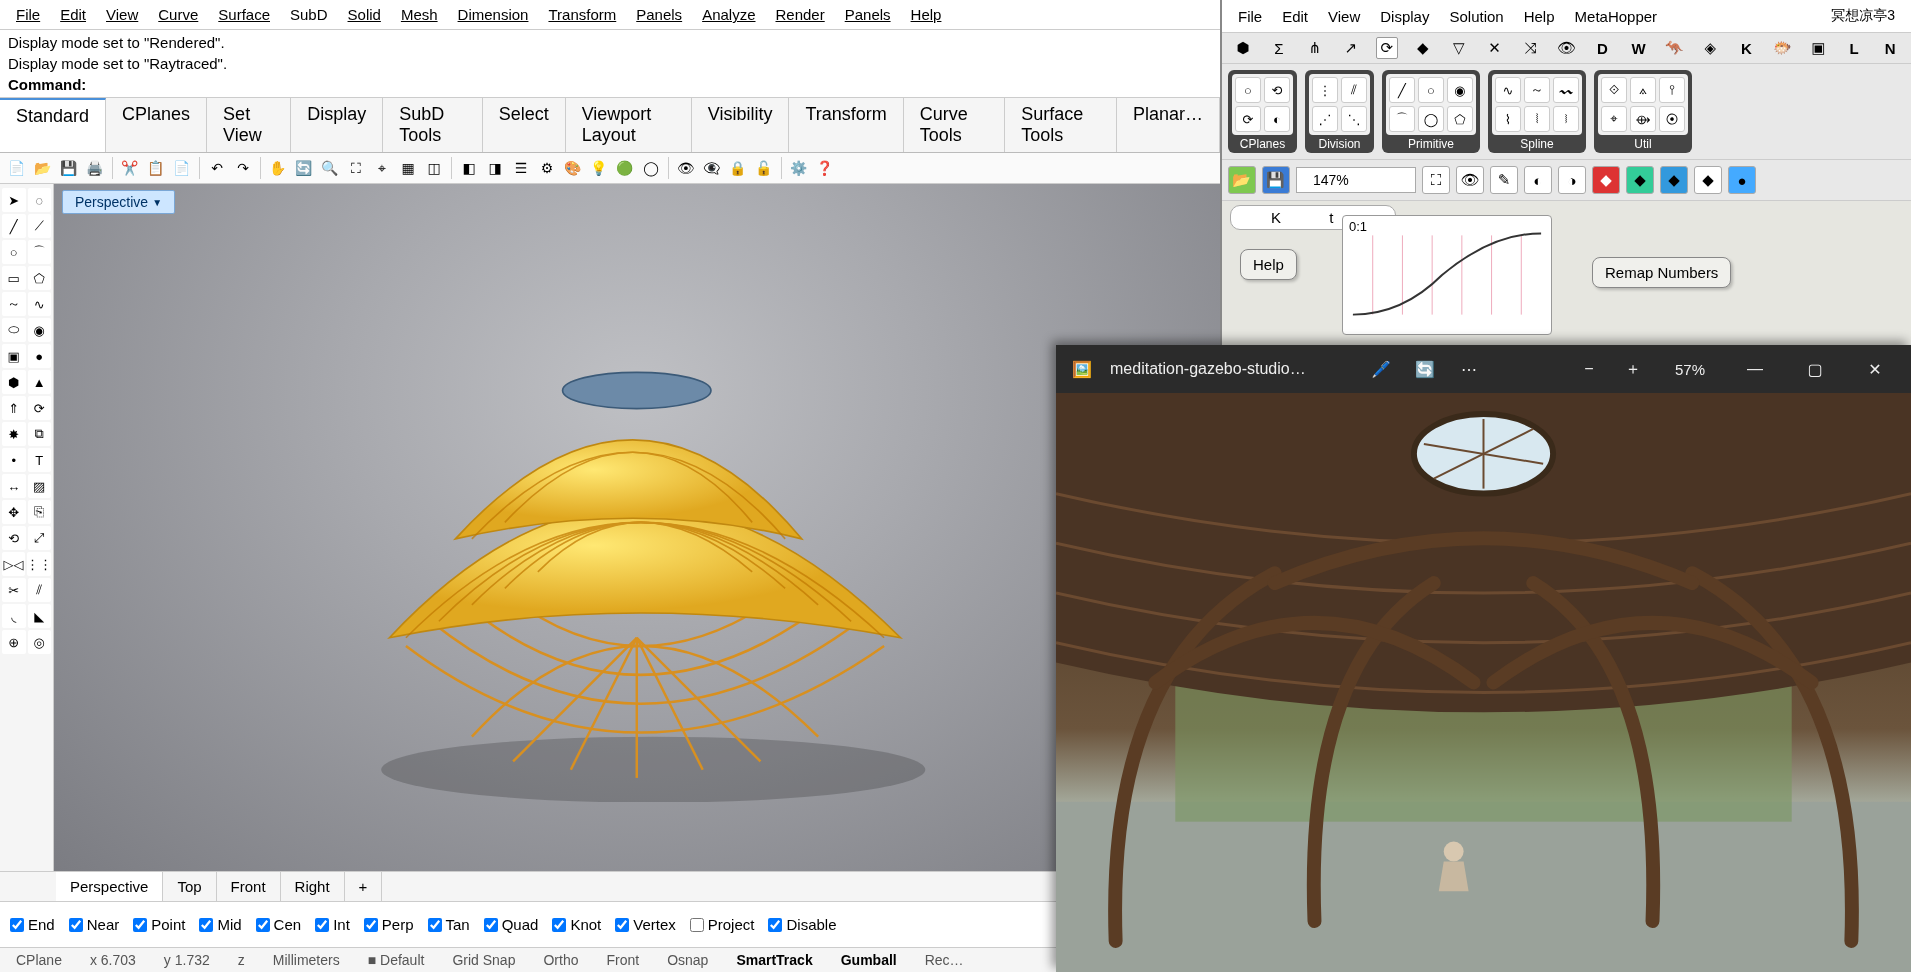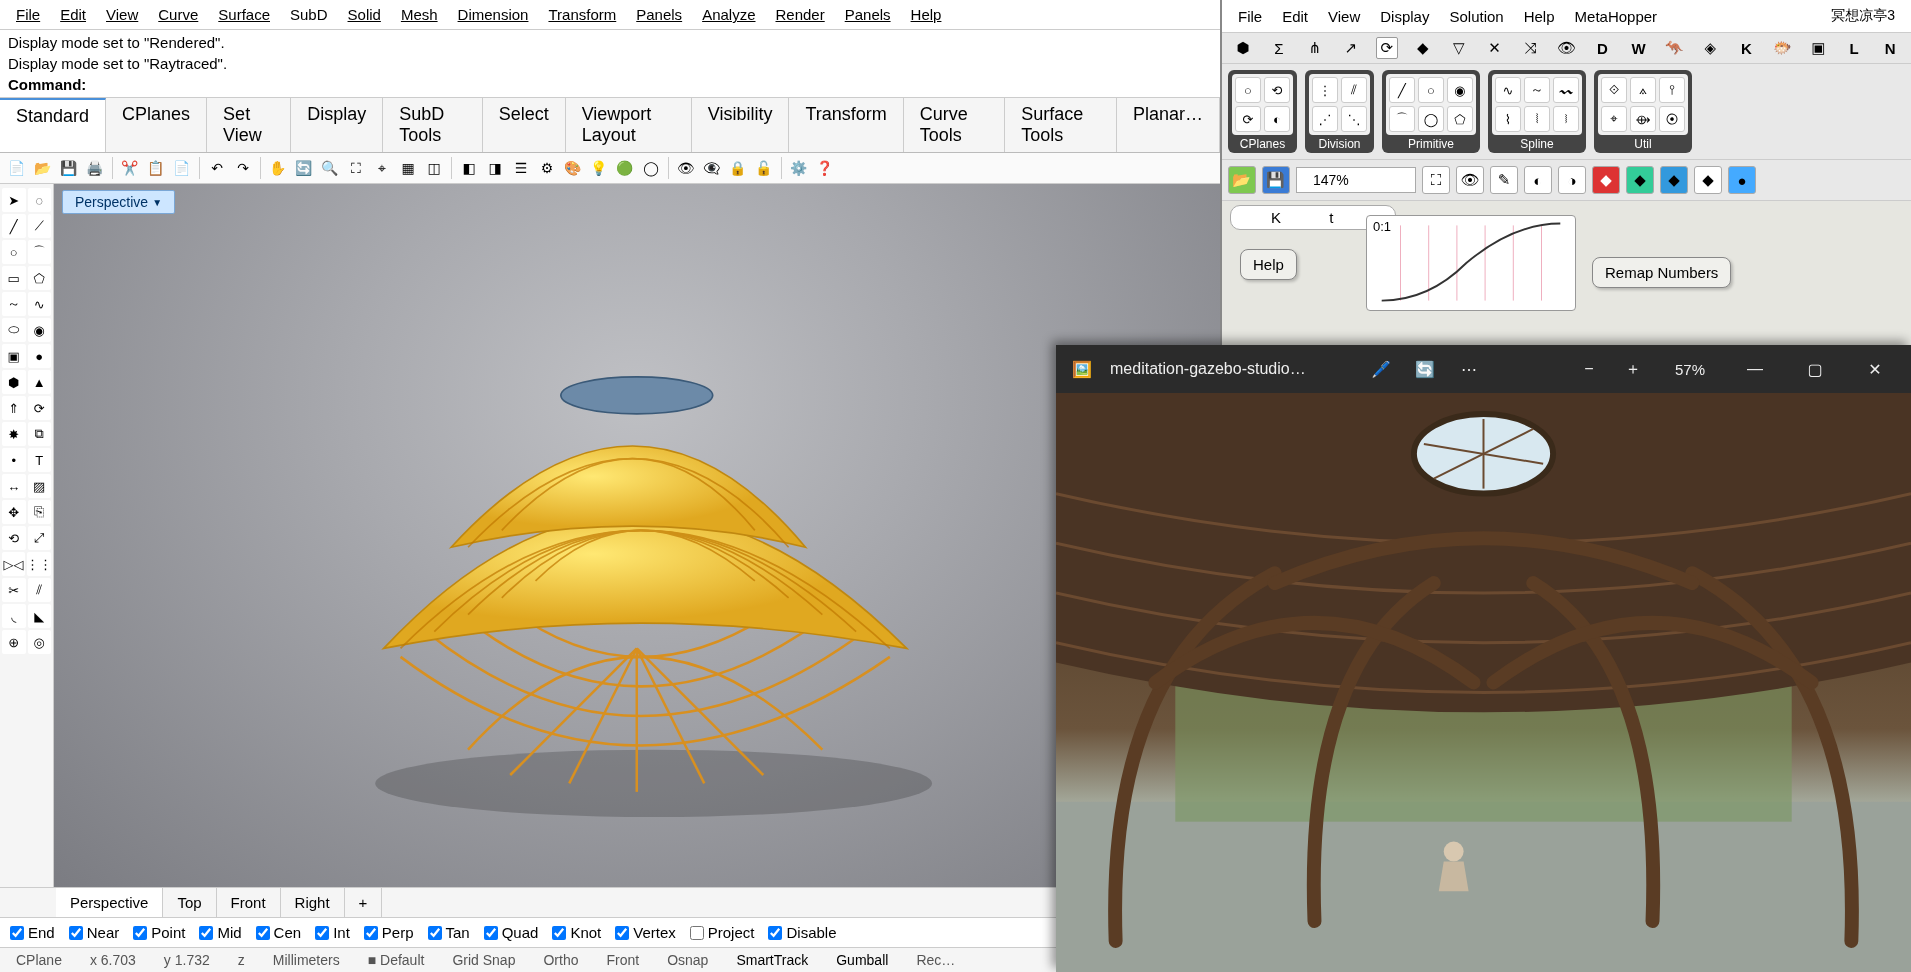--- a/index.html
+++ b/index.html
@@ -34,27 +34,27 @@
 .viewport-title .dd { font-size: 10px; }
 
 .viewport { flex: 1; background: radial-gradient(ellipse at 50% 30%, #bfc0c4 0%, #a8a9ae 35%, #7b7c82 100%); position: relative; overflow: hidden; }
 .model-placeholder { position: absolute; left: 14%; right: 14%; top: 18%; bottom: 10%; }
 .model-placeholder svg { width: 100%; height: 100%; }
 
 .view-tabs { display: flex; gap: 0; background: #f5f5f5; border-top: 1px solid #ccc; font-size: 15px; padding-left: 56px; }
 .view-tabs span { padding: 6px 14px; border-right: 1px solid #ccc; cursor: default; }
 .view-tabs span.active { background: #fff; }
 
-.osnap-bar { display: flex; gap: 14px; padding: 6px 10px; background: #fff; border-top: 1px solid #ccc; font-size: 15px; align-items: center; }
+.osnap-bar { display: flex; gap: 14px; padding: 14px 10px; background: #fff; border-top: 1px solid #ccc; font-size: 15px; align-items: center; }
 .osnap-bar label { display: flex; align-items: center; gap: 4px; }
 .osnap-bar input[type=checkbox] { width: 14px; height: 14px; }
 
 .status-bar { display: flex; gap: 16px; padding: 4px 10px; background: #f5f5f5; border-top: 1px solid #ccc; font-size: 14px; color: #555; align-items: center; }
 .status-bar .sb { padding: 0 6px; }
-.status-bar .bold { font-weight: normal; color: #000; }
+.status-bar .bold { font-weight: bold; color: #000; }
 
 
 .gh { position: absolute; left: 1220px; top: 0; right: 0; height: 345px; background: #f2f2f2; border-left: 2px solid #888; display: flex; flex-direction: column; }
 .gh-menu { display: flex; gap: 0; padding: 3px 6px; background: #fff; font-size: 15px; align-items: center; }
 .gh-menu span { padding: 4px 10px; }
 .gh-menu .spacer { flex: 1; }
 .gh-menu .doc { font-size: 14px; }
 
 .gh-tabs { display: flex; gap: 14px; padding: 4px 10px; background: #e8e8e8; border-top: 1px solid #ccc; border-bottom: 1px solid #ccc; font-size: 15px; }
 .gh-tabs .gt { width: 22px; height: 22px; display: flex; align-items: center; justify-content: center; cursor: pointer; border-radius: 2px; }
@@ -480,21 +480,21 @@
     <div class="btn" style="background:#d33;color:#fff">◆</div>
     <div class="btn" style="background:#3c9">◆</div>
     <div class="btn" style="background:#39d">◆</div>
     <div class="btn">◆</div>
     <div class="btn" style="background:#4af">●</div>
   </div>
 
   <div class="gh-canvas">
     <div class="gh-tab-kt">K        t</div>
     <div class="gh-node" style="left:18px; top:48px;">Help</div>
-    <div class="gh-graph" style="left:144px; top:14px; width:210px; height:96px;">
+    <div class="gh-graph" style="left:120px; top:14px; width:210px; height:120px;">
       <div class="label">0:1</div>
       <svg viewBox="0 0 210 100">
         <g stroke="#eab" stroke-width="1">
             <line x1="30" y1="10" x2="30" y2="90"></line>
             <line x1="60" y1="10" x2="60" y2="90"></line>
             <line x1="90" y1="10" x2="90" y2="90"></line>
             <line x1="120" y1="10" x2="120" y2="90"></line>
             <line x1="150" y1="10" x2="150" y2="90"></line>
             <line x1="180" y1="10" x2="180" y2="90"></line>
           </g>

